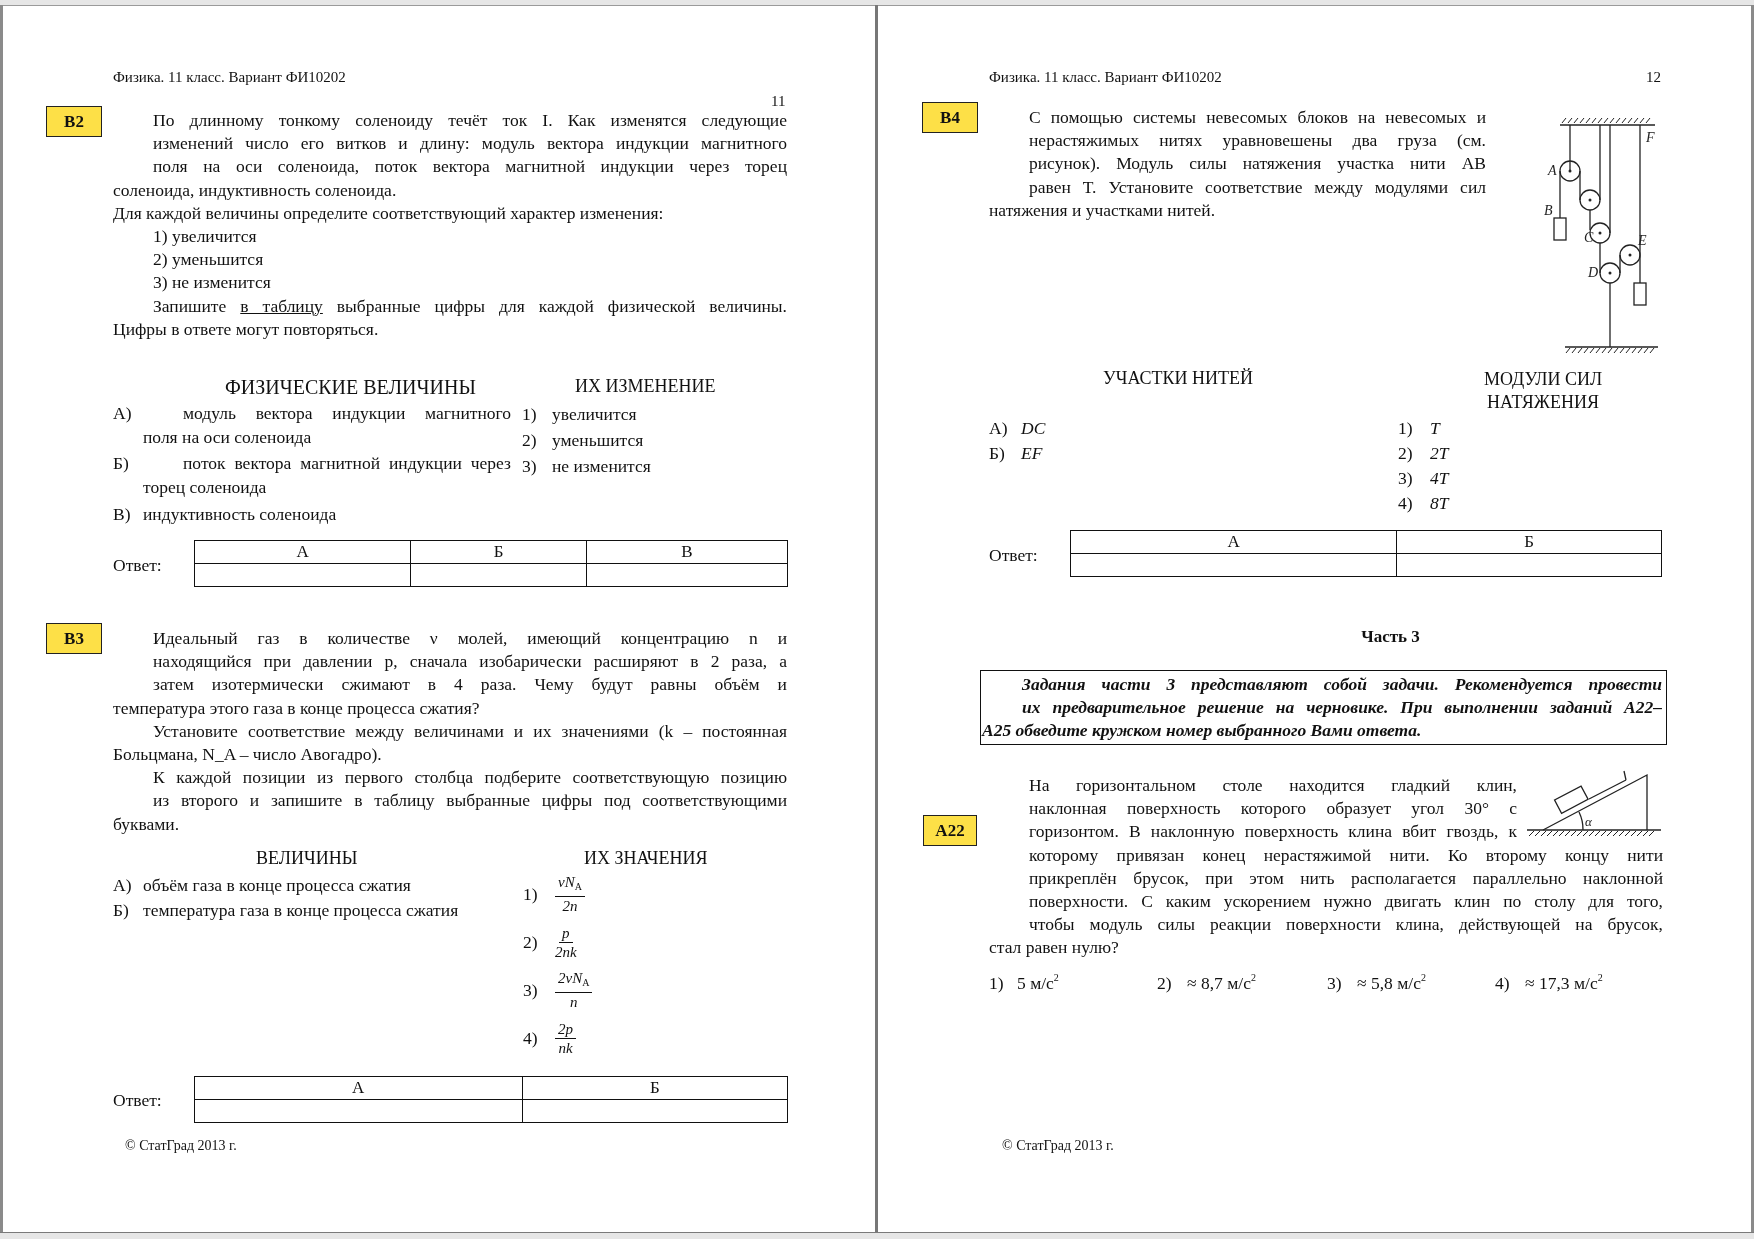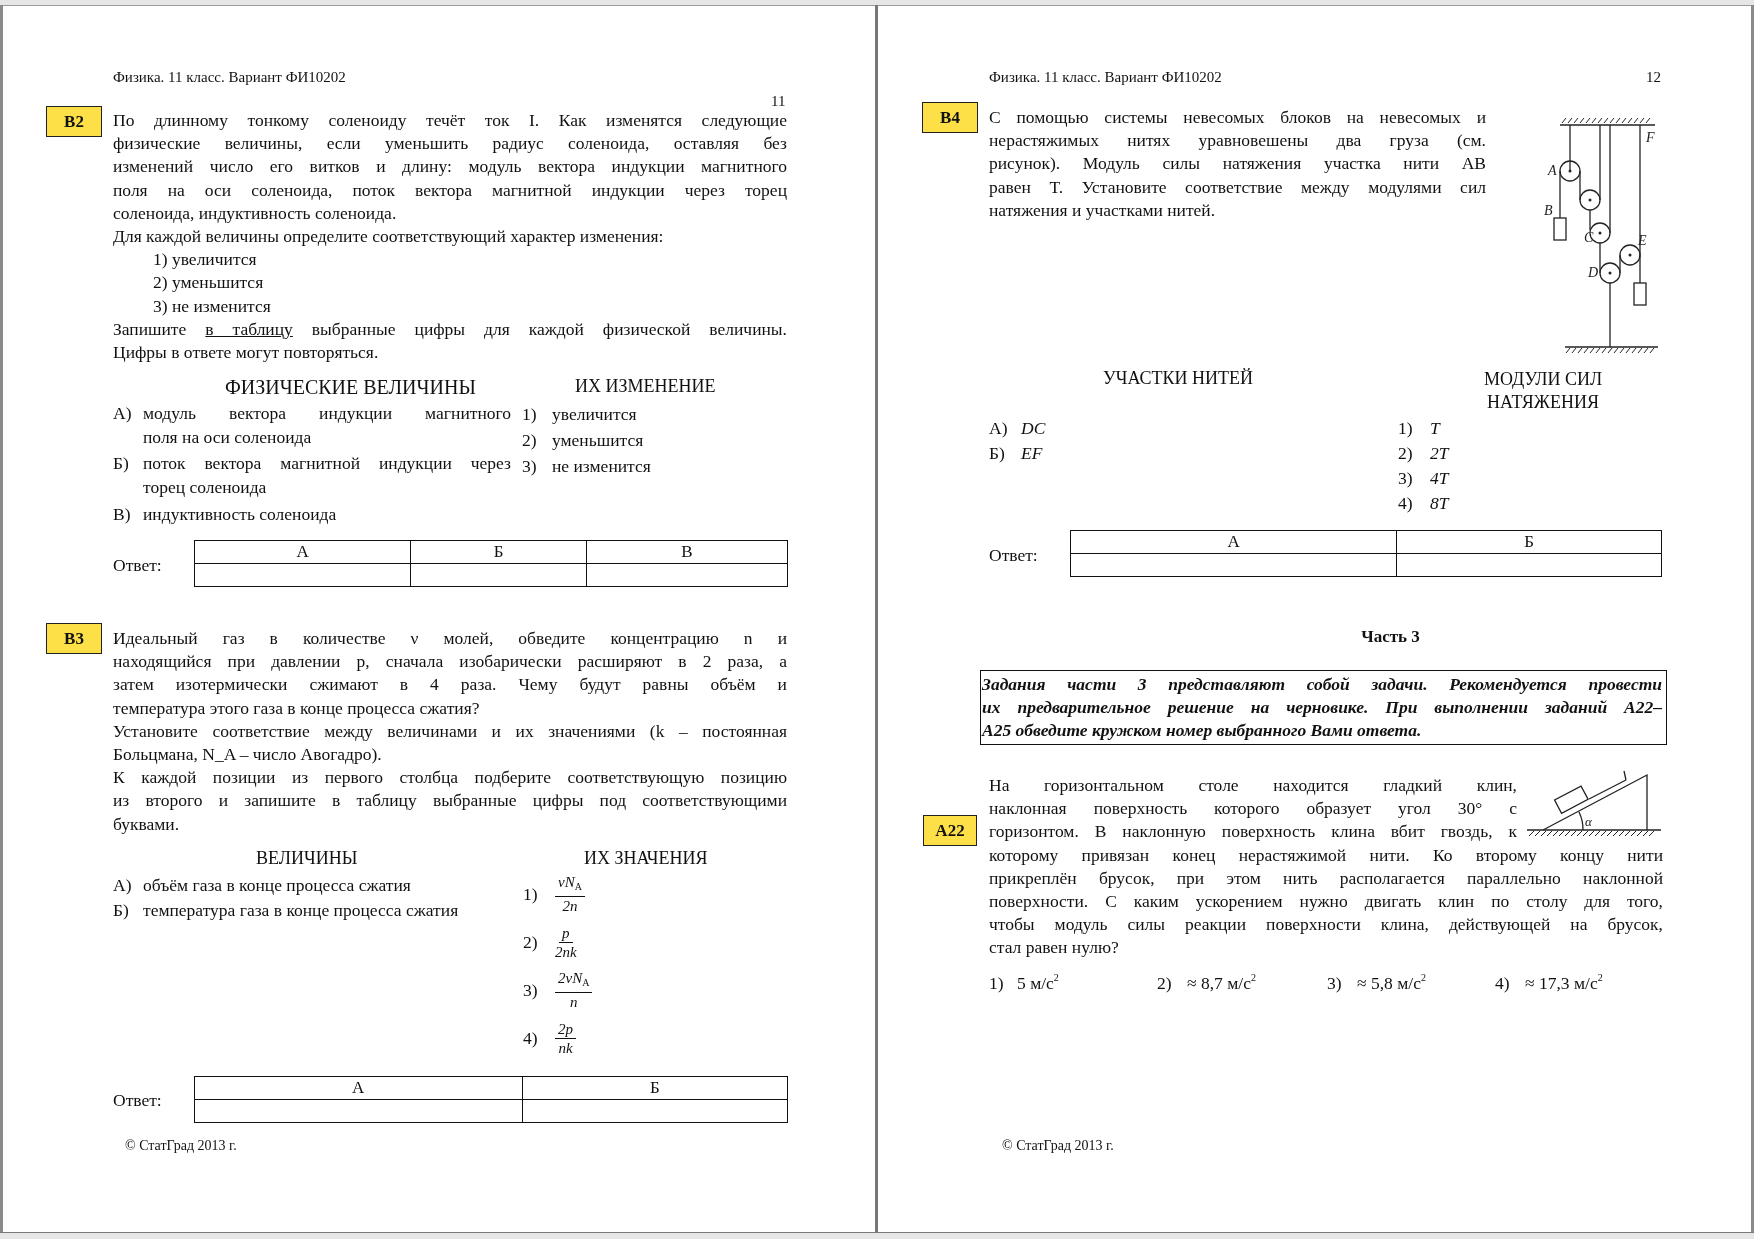--- a/index.html
+++ b/index.html
@@ -10,21 +10,21 @@
   .frame-left { position:absolute; left:0; top:5px; width:3px; height:1228px; background:#8a8a8a; }
   .frame-right { position:absolute; left:1751px; top:5px; width:3px; height:1228px; background:#8a8a8a; }
   .divider { position:absolute; left:875px; top:5px; width:3px; height:1228px; background:#777; }
   .page { position:absolute; top:0; height:1232px; }
   .abs { position:absolute; }
   .hdr { font-size:15px; }
   .task-box { position:absolute; border:1.5px solid #222; font-weight:bold; font-size:17px;
               display:flex; align-items:center; justify-content:center; background:#fde047; }
   .para { position:absolute; line-height:23.2px; text-align:justify; }
   .line { display:block; }
-  .just { text-align:justify; text-align-last:justify; }
+  .just { text-align:justify; text-align-last:justify;margin-left:40px; }
   .ital { font-style:italic; }
   .u { text-decoration:underline; }
   .ans-table { position:absolute; border-collapse:collapse; }
   .ans-table td { border:1.6px solid #111; text-align:center; font-size:17px; padding:0; }
   .ans-table tr.head td { height:22px; }
   .ans-table tr.cell td { height:22px; }
   .frac { display:inline-flex; flex-direction:column; align-items:center; font-style:italic; font-size:15px; vertical-align:middle; line-height:18px; }
   .frac .num { border-bottom:1px solid #111; padding:0 3px; }
   .sub { font-size:10px; vertical-align:-3px; font-style:normal; }
   .sup { font-size:10px; vertical-align:8px; }
@@ -40,21 +40,20 @@
 <div class="divider"></div>
 <div class="frame-bottom"></div>
 
 <div class="page" style="left:3px;width:872px;">
   <div class="abs hdr" style="left:110px;top:69px;">Физика. 11 класс. Вариант ФИ10202</div>
   <div class="abs hdr" style="left:768px;top:69px;margin-top:24px;">11</div>
 
   <div class="task-box" style="left:43px;top:106px;width:54px;height:29px;">B2</div>
   <div class="para" style="left:110px;top:109px;width:674px;">
     <span class="line just">По длинному тонкому соленоиду течёт ток I. Как изменятся следующие</span>
-    <span class="line just">физические величины, если уменьшить радиус соленоида, оставляя без</span>
     <span class="line just">изменений число его витков и длину: модуль вектора индукции магнитного</span>
     <span class="line just">поля на оси соленоида, поток вектора магнитной индукции через торец</span>
     <span class="line">соленоида, индуктивность соленоида.</span>
     <span class="line">Для каждой величины определите соответствующий характер изменения:</span>
     <span class="line" style="padding-left:40px;">1) увеличится</span>
     <span class="line" style="padding-left:40px;">2) уменьшится</span>
     <span class="line" style="padding-left:40px;">3) не изменится</span>
     <span class="line just"><span>Запишите </span><span class="u">в таблицу</span><span> выбранные цифры для каждой физической величины.</span></span>
     <span class="line">Цифры в ответе могут повторяться.</span>
   </div>
@@ -100,21 +99,21 @@
     <tr class="cell">
       <td></td>
       <td></td>
       <td></td>
     </tr>
   </tbody>
     </table>
 
   <div class="task-box" style="left:43px;top:623px;width:54px;height:29px;">B3</div>
   <div class="para" style="left:110px;top:627px;width:674px;">
-    <span class="line just">Идеальный газ в количестве ν молей, обведите концентрацию n и</span>
+    <span class="line just">Идеальный газ в количестве ν молей, имеющий концентрацию n и</span>
     <span class="line just">находящийся при давлении p, сначала изобарически расширяют в 2 раза, а</span>
     <span class="line just">затем изотермически сжимают в 4 раза. Чему будут равны объём и</span>
     <span class="line">температура этого газа в конце процесса сжатия?</span>
     <span class="line just">Установите соответствие между величинами и их значениями (k – постоянная</span>
     <span class="line">Больцмана, N_A – число Авогадро).</span>
     <span class="line just">К каждой позиции из первого столбца подберите соответствующую позицию</span>
     <span class="line just">из второго и запишите в таблицу выбранные цифры под соответствующими</span>
     <span class="line">буквами.</span>
   </div>
 

